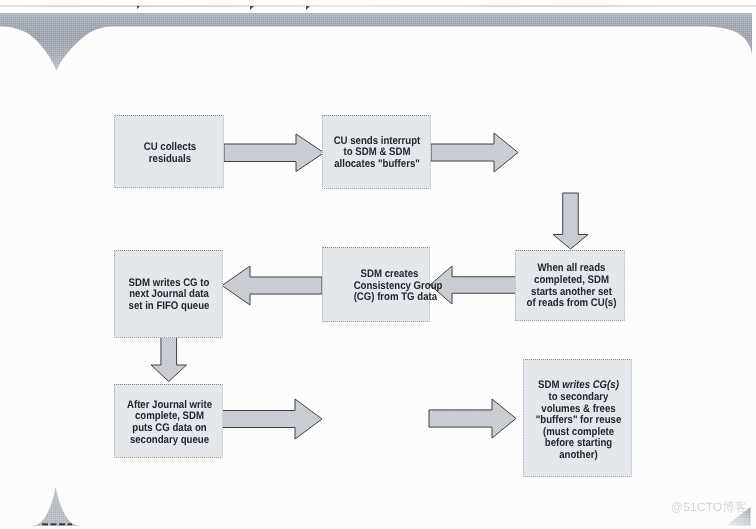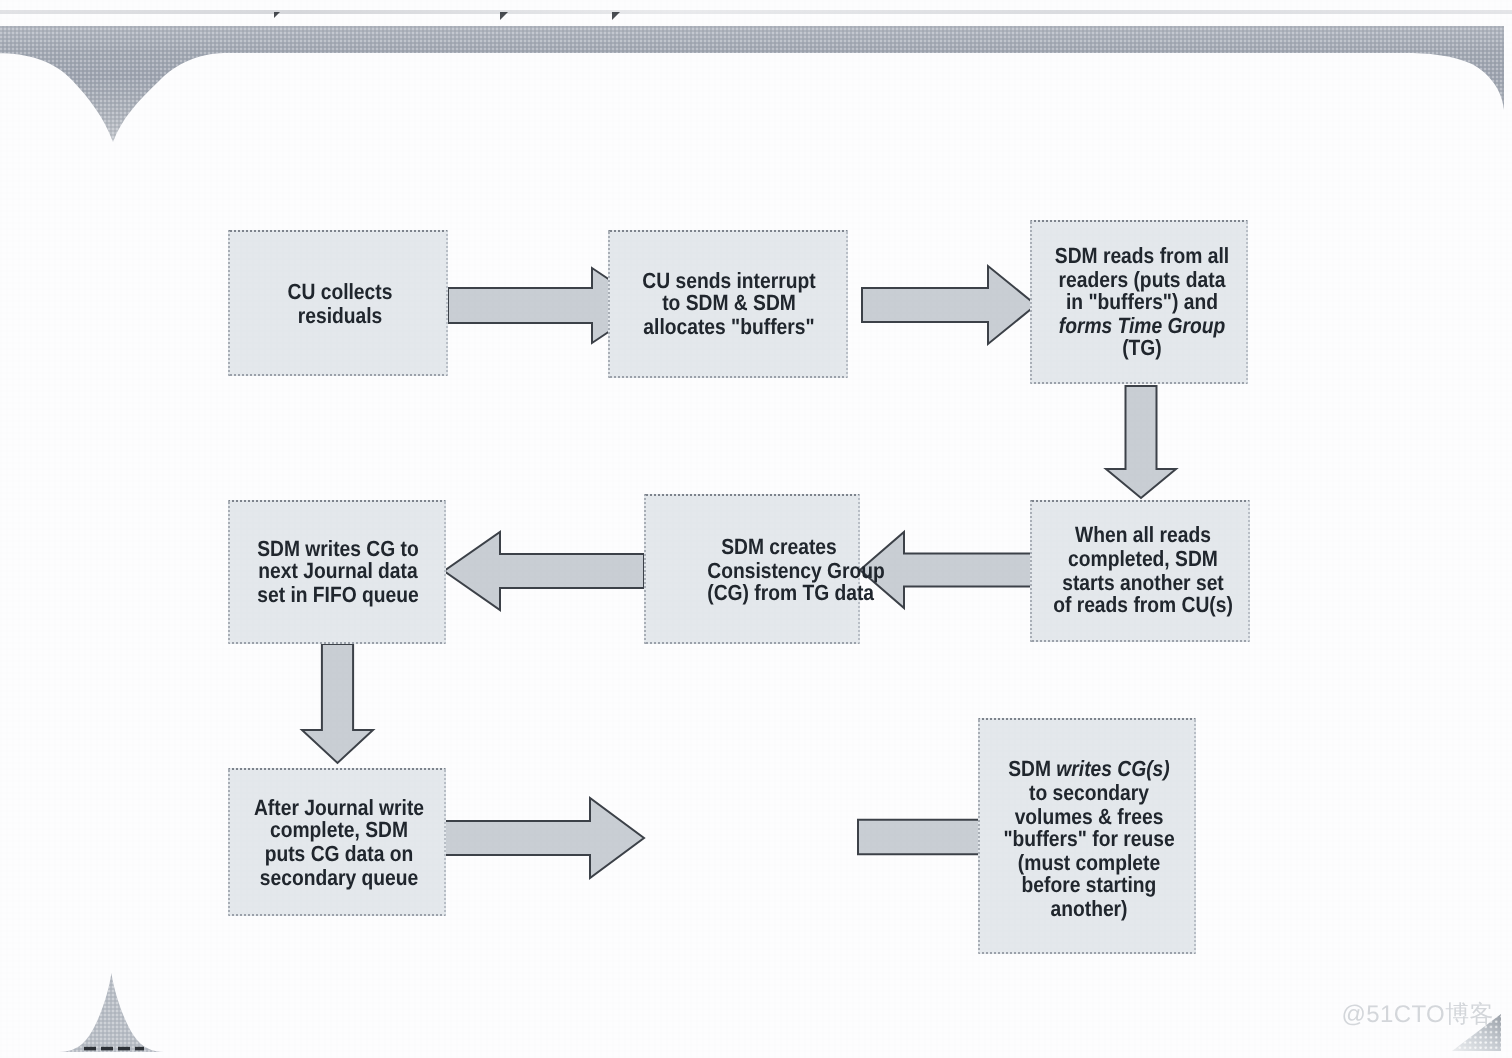--- a/index.html
+++ b/index.html
@@ -138,37 +138,34 @@
   <div class="arrow" id="ar6" style="left: 220px; top: 396.8px; width: 104px; height: 44px;"><svg width="104" height="44" viewBox="-2 -2 104 44" xmlns="http://www.w3.org/2000/svg">
         <polygon points="0,11.5 73,11.5 73,0 100,20 73,40 73,28.5 0,28.5" fill="#c9ced4" stroke="#3c4148" stroke-width="1" stroke-linejoin="miter"></polygon>
       </svg></div>
   <div class="arrow" id="ar7" style="left: 427px; top: 397px; width: 91px; height: 43px;"><svg width="91" height="43" viewBox="-2 -2 91 43" xmlns="http://www.w3.org/2000/svg">
         <polygon points="0,10.9 63,10.9 63,0 87,19.5 63,39 63,28.1 0,28.1" fill="#c9ced4" stroke="#3c4148" stroke-width="1" stroke-linejoin="miter"></polygon>
       </svg></div>
 
   <div class="box" id="bx0" style="left: 114px; top: 115px; width: 110px; height: 73px;">
     <div class="txt" style="transform: translate(1px, 1.5px) scaleX(0.875);">CU collects<br>residuals</div>
     </div>
-  <div class="box" id="bx1" style="left: 304px; top: 115px; width: 120px; height: 74px;">
+  <div class="box" id="bx1" style="left: 322px; top: 115px; width: 109px; height: 74px;">
     <div class="txt" style="transform: translate(0.5px, 1px) scaleX(0.875);">CU sends interrupt<br>to SDM &amp; SDM<br>allocates "buffers"</div>
-    </div>
-  <div class="box" id="bx2" style="left: 515px; top: 110px; width: 109px; height: 82px;">
-    <div class="txt" style="transform: translate(1.5px, 1.5px) scaleX(0.875);">SDM reads from all<br>readers (puts data<br>in "buffers") and<br><i>forms Time Group</i><br>(TG)</div>
     </div>
   <div class="box" id="bx3" style="left: 515px; top: 250px; width: 110px; height: 71px;">
     <div class="txt" style="transform: translate(1.5px, 1px) scaleX(0.875);">When all reads<br>completed, SDM<br>starts another set<br>of reads from CU(s)</div>
     </div>
   <div class="box" id="bx4" style="left: 322px; top: 247px; width: 108px; height: 75px; padding-left: 24px;">
     <div class="txt" style="transform: translate(1.5px, 2px) scaleX(0.875);">SDM creates<br>Consistency Group<br>(CG) from TG data</div>
     </div>
-  <div class="box" id="bx5" style="left: 114px; top: 250px; width: 109px; height: 72px;">
+  <div class="box" id="bx5" style="left: 114px; top: 250px; width: 109px; height: 88px;">
     <div class="txt" style="transform: translate(0.5px, 1px) scaleX(0.875);">SDM writes CG to<br>next Journal data<br>set in FIFO queue</div>
     </div>
   <div class="box" id="bx6" style="left: 114px; top: 384px; width: 109px; height: 74px;">
     <div class="txt" style="transform: translate(1px, 1.5px) scaleX(0.875);">After Journal write<br>complete, SDM<br>puts CG data on<br>secondary queue</div>
     </div>
-  <div class="box" id="bx8" style="left: 489px; top: 359px; width: 109px; height: 118px;">
+  <div class="box" id="bx8" style="left: 523px; top: 359px; width: 109px; height: 118px;">
     <div class="txt" style="transform: translate(1px, 3px) scaleX(0.875);">SDM <i>writes CG(s)</i><br>to secondary<br>volumes &amp; frees<br>"buffers" for reuse<br>(must complete<br>before starting<br>another)</div>
     </div>
 
   <div class="grain"></div>
 
 </div>
 
 </body></html>

